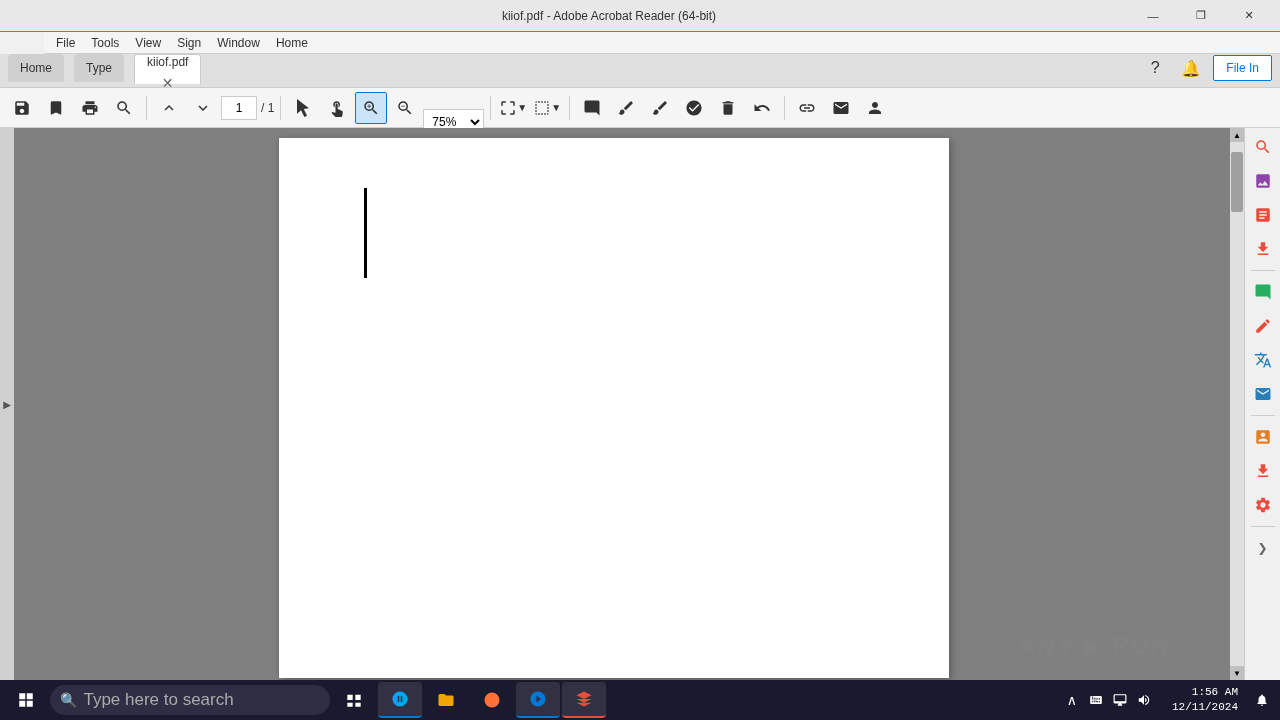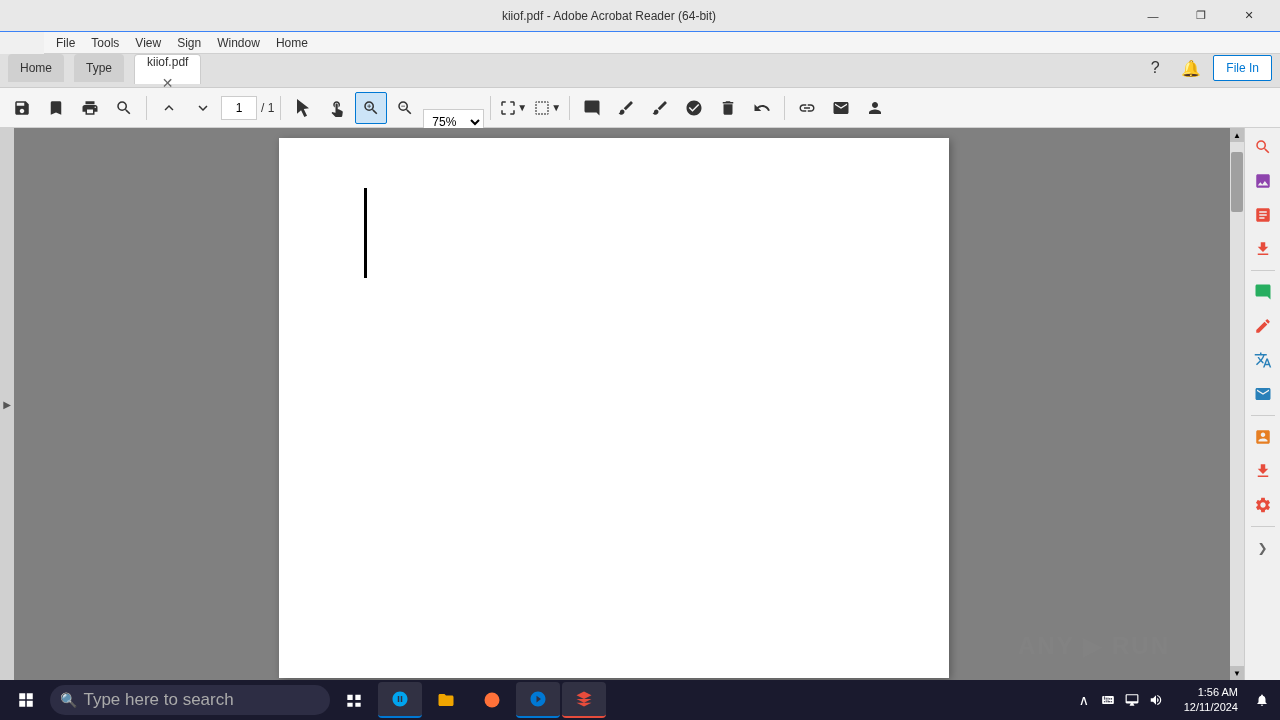--- a/index.html
+++ b/index.html
@@ -400,20 +400,21 @@
       display: flex;
       flex-direction: column;
       align-items: flex-end;
       justify-content: center;
       color: white;
       font-size: 11px;
       line-height: 1.4;
       padding: 0 8px;
       cursor: pointer;
       height: 40px;
+      font-family: Liberation Mono, monospace;
     }
     .notification-btn {
       width: 28px;
       height: 36px;
       border: none;
       background: transparent;
       cursor: pointer;
       display: flex;
       align-items: center;
       justify-content: center;

